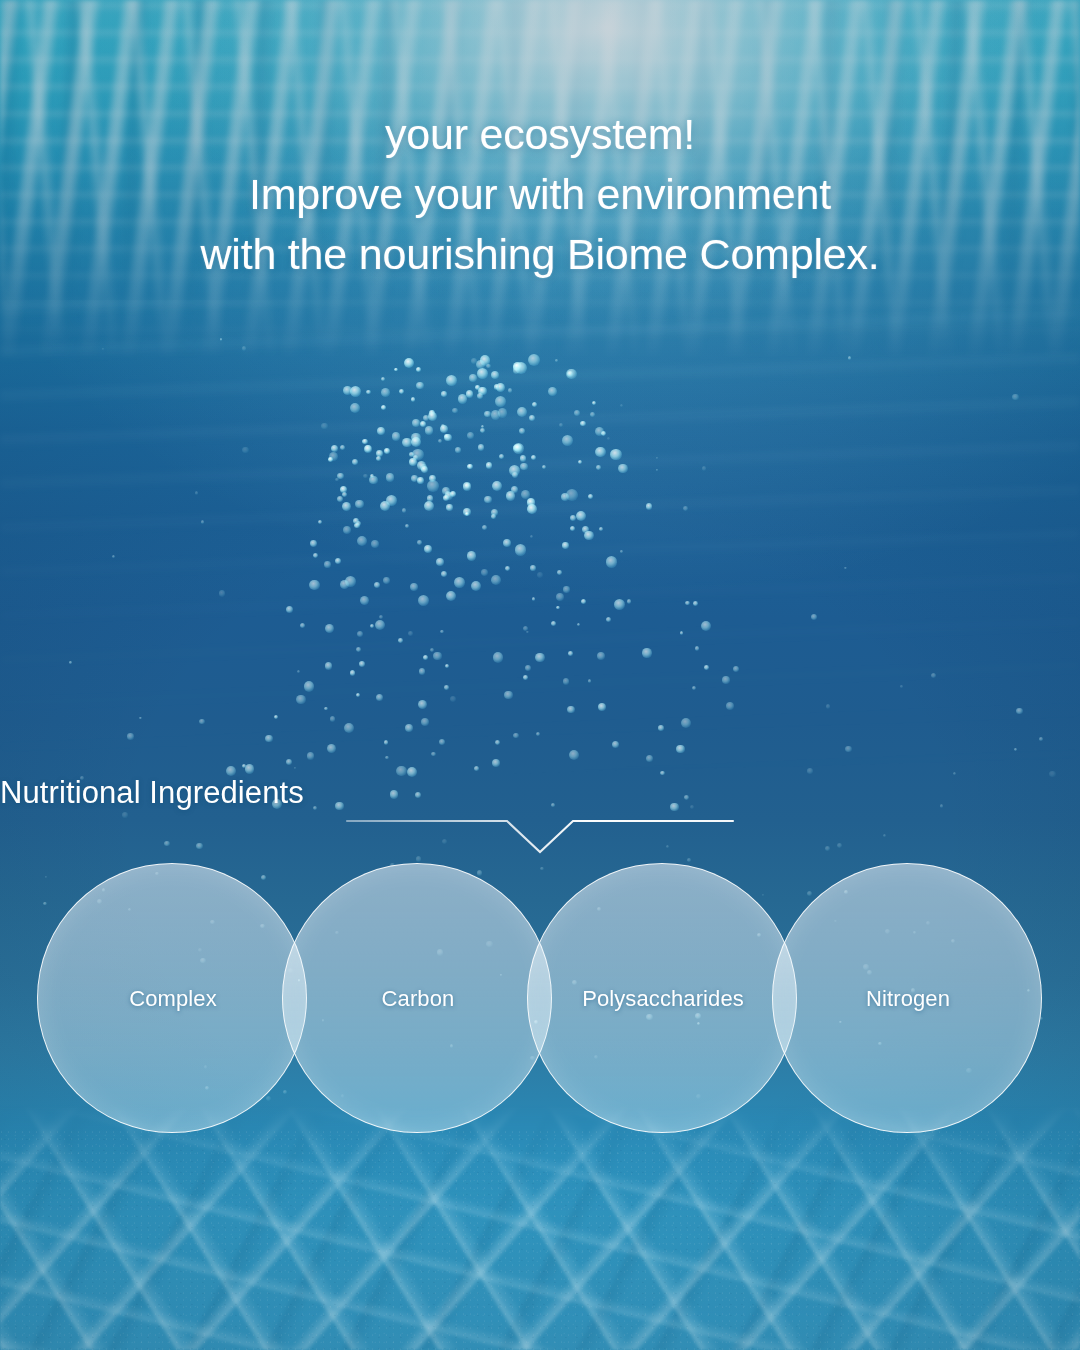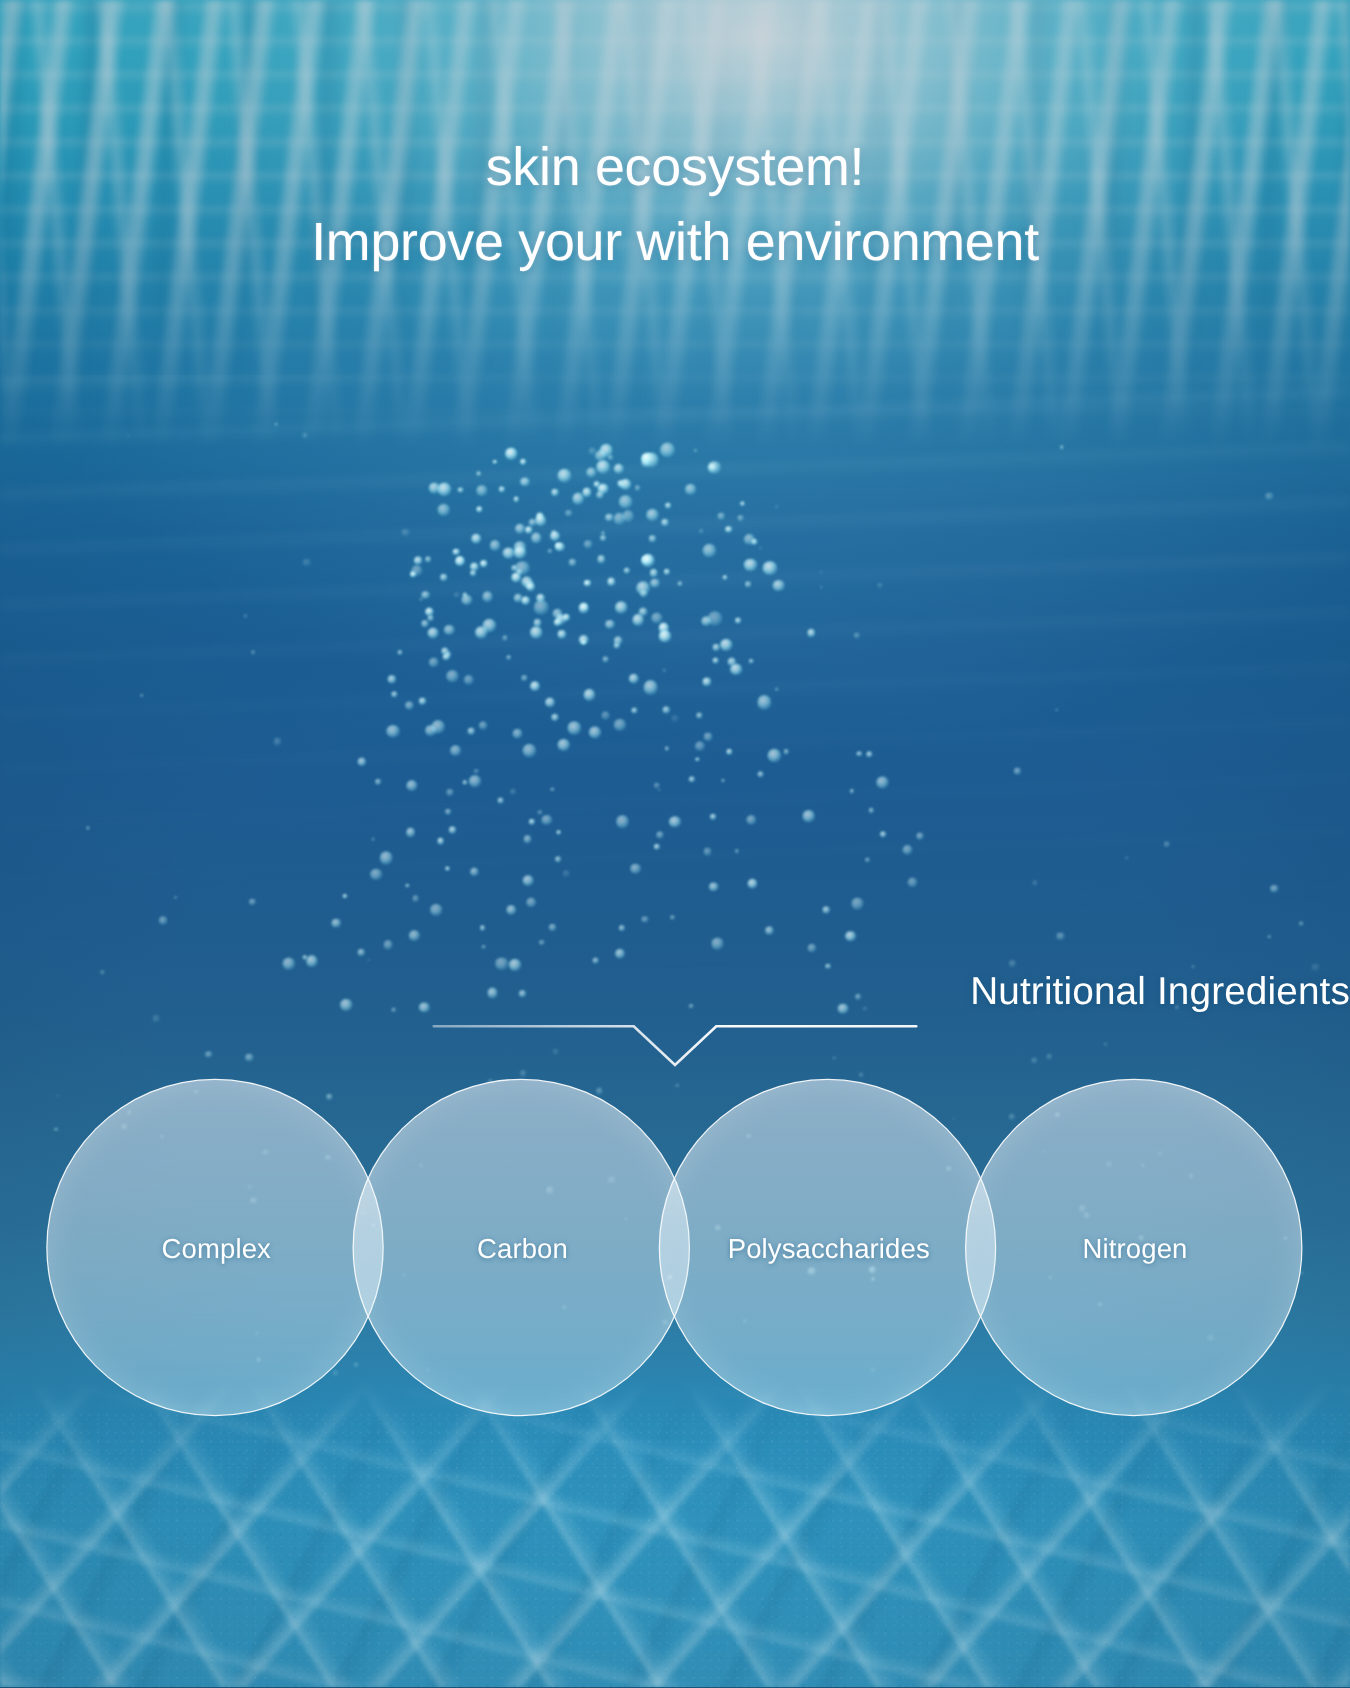--- a/index.html
+++ b/index.html
@@ -186,21 +186,21 @@
     letter-spacing: -0.2px;
     text-shadow: 0 1px 7px rgba(18,96,140,0.40), 0 0 2px rgba(255,255,255,0.35);
   }
   #headline .hl-line { display: block; white-space: pre; }
 
   
   #section-label {
     position: absolute;
     left: 0; top: 772px;
     width: 1080px;
-    text-align: right;
+    text-align: left;
     color: #ffffff;
     font-size: 31px;
     line-height: 42px;
     font-weight: 400;
     letter-spacing: 0.1px;
     text-shadow: 0 1px 5px rgba(12,70,110,0.45);
   }
   #bracket {
     position: absolute;
     left: 345px; top: 812px;
@@ -655,22 +655,23 @@
       <div class="bubble" style="left: 687.445px; top: 858.194px; width: 3.45429px; height: 3.45429px; opacity: 0.249;"></div>
       <div class="bubble" style="left: 593.649px; top: 1055.38px; width: 4.08961px; height: 4.08961px; opacity: 0.147;"></div>
       <div class="bubble" style="left: 415.569px; top: 855.798px; width: 5.77481px; height: 5.77481px; opacity: 0.231;"></div>
       <div class="bubble" style="left: 514.593px; top: 906.973px; width: 2.21652px; height: 2.21652px; opacity: 0.267;"></div>
       <div class="bubble" style="left: 910.743px; top: 988.243px; width: 4.51099px; height: 4.51099px; opacity: 0.264;"></div>
       <div class="bubble" style="left: 965.757px; top: 1067.64px; width: 5.78979px; height: 5.78979px; opacity: 0.154;"></div>
       <div class="bubble" style="left: 761.617px; top: 893.801px; width: 2.04144px; height: 2.04144px; opacity: 0.155;"></div>
     </div>
 
   <div id="headline">
-    <span class="hl-line">skin ecosystem!</span>
+    <span class="hl-line">your ecosystem!</span>
     <span class="hl-line">Improve your with environment</span>
+    <span class="hl-line">with the nourishing Biome Complex.</span>
   </div>
 
   <div id="section-label">Nutritional Ingredients</div>
 
   <svg id="bracket" viewBox="0 0 390 50">
     <defs>
       <linearGradient id="bracketFade" x1="0" y1="0" x2="1" y2="0">
         <stop offset="0" stop-color="#ffffff" stop-opacity="0.45"></stop>
         <stop offset="0.30" stop-color="#ffffff" stop-opacity="0.72"></stop>
         <stop offset="0.62" stop-color="#ffffff" stop-opacity="0.98"></stop>

